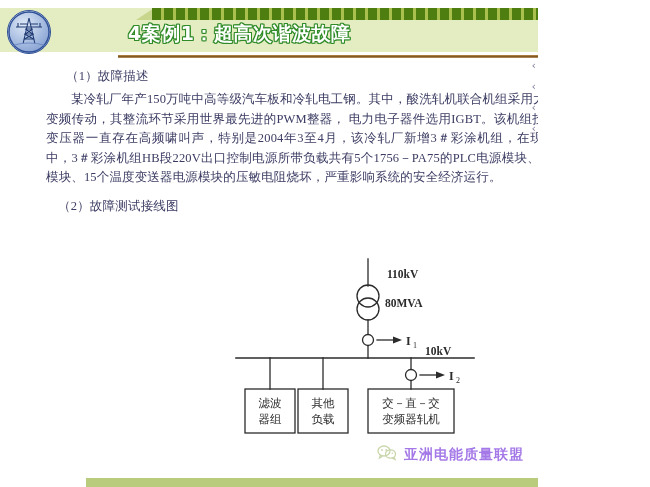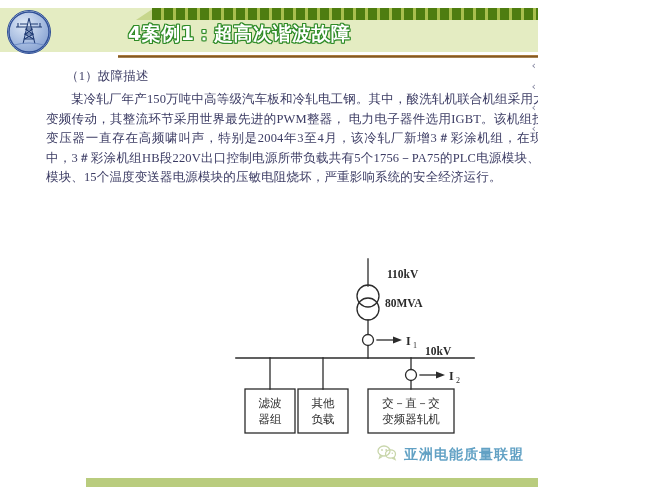--- a/index.html
+++ b/index.html
@@ -164,21 +164,21 @@
     right: 14px; bottom: 30px;
     display: flex;
     align-items: center;
     gap: 7px;
     opacity: 0.62;
   }
   .watermark .wm-text {
     font-family: "DejaVu Sans", "Liberation Sans", sans-serif;
     font-size: 14px;
     font-weight: bold;
-    color: #0369a1;
+    color: #6d28d9;
     letter-spacing: 1px;
     white-space: nowrap;
   }
 
   
   .footer-bar {
     position: absolute;
     left: 0; bottom: 0;
     width: 650px; height: 17px;
     background: #b9cc7e;
@@ -225,20 +225,21 @@
   <div class="edge-chevrons">
     <span>‹</span>
     <span>‹</span>
     <span>‹</span>
     <span>‹</span>
   </div>
 
   <div class="body-text">
     <div class="sec-label">（1）故障描述</div>
     <p class="para">某冷轧厂年产150万吨中高等级汽车板和冷轧电工钢。其中，酸洗轧机联合机组采用大功率交直交变频传动，其整流环节采用世界最先进的PWM整器， 电力电子器件选用IGBT。该机组投产后，供电变压器一直存在高频啸叫声，特别是2004年3至4月，该冷轧厂新增3＃彩涂机组，在现场调试过程中，3＃彩涂机组HB段220V出口控制电源所带负载共有5个1756－PA75的PLC电源模块、5个CPC电源模块、15个温度变送器电源模块的压敏电阻烧坏，严重影响系统的安全经济运行。</p>
+    <div class="sec-label-2">（2）故障测试接线图</div>
   </div>
 
   <div class="diagram">
     <svg width="290" height="185" viewBox="0 0 290 185">
       <g stroke="#2b2b2b" stroke-width="1.3" fill="none" stroke-linecap="square">
 
         <line x1="148" y1="3" x2="148" y2="30"></line>
 
         <circle cx="148" cy="40" r="11"></circle>
         <circle cx="148" cy="53" r="11"></circle>

